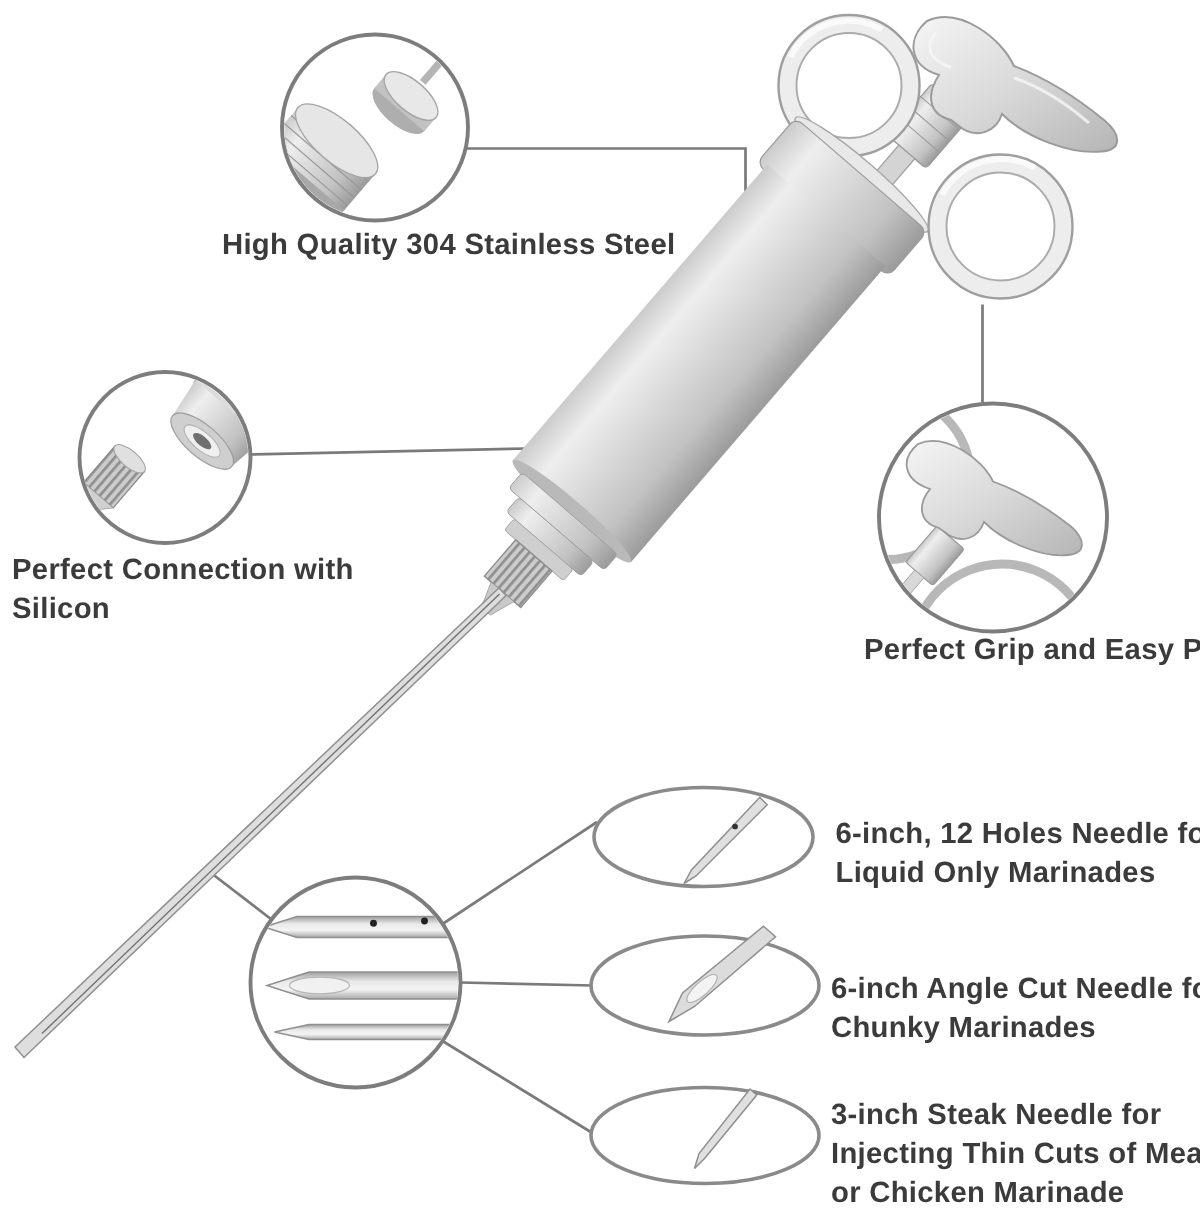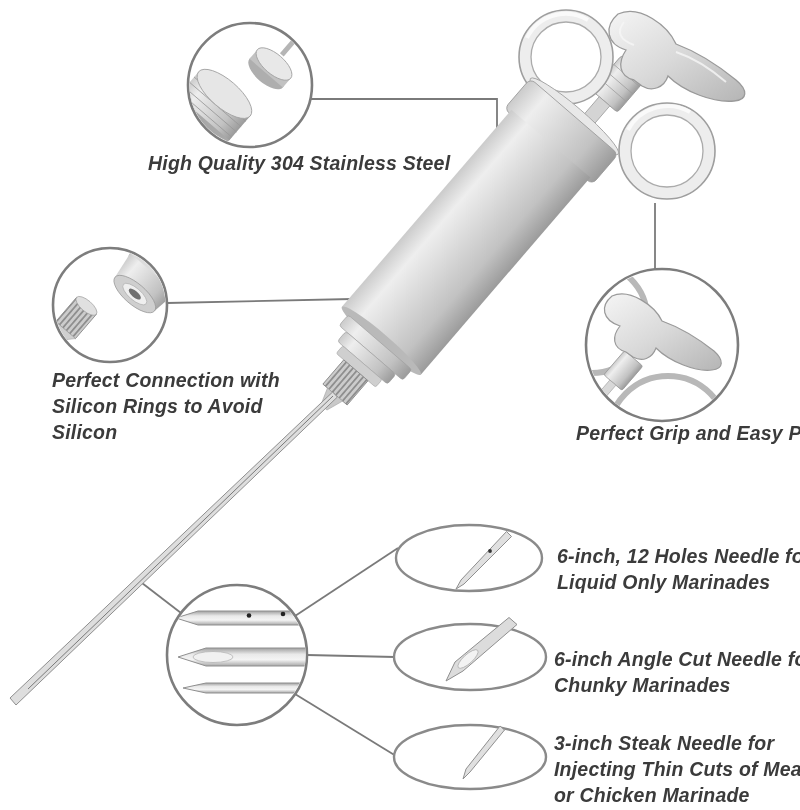--- a/index.html
+++ b/index.html
@@ -5,21 +5,20 @@
   html,body{margin:0;padding:0;}
   body{
     width:800px;height:810px;position:relative;overflow:hidden;
     background:#ffffff;
     font-family:"Liberation Sans",sans-serif;
   }
   #stage{position:absolute;left:0;top:0;width:800px;height:810px;}
   svg{position:absolute;left:0;top:0;}
   .label{
     position:absolute;
-    font-style:italic;
     font-weight:600;
     font-size:19.5px;
     line-height:26px;
     color:#3b3b3b;
     letter-spacing:0.2px;
   }
   .label span{display:block;white-space:nowrap;}
 </style>
 </head>
 <body>
@@ -203,23 +202,22 @@
   <g>
     <ellipse cx="470" cy="757" rx="76" ry="32" fill="#ffffff" stroke="#8a8a8a" stroke-width="2.4"></ellipse>
     <polygon points="500,726 504.5,730 470,772 463,779 466,769" fill="#e0e0e0" stroke="#8f8f8f" stroke-width="1"></polygon>
   </g>
 </svg>
 
 <div class="label" style="left:148px;top:150px;">
   <span>High Quality 304 Stainless Steel</span>
 </div>
 
-<div class="label" style="left:8px;top:367px;margin-left:44px;">
+<div class="label" style="left:8px;top:367px;">
   <span>Perfect Connection with</span>
-  <span>Silicon Rings to Avoid</span>
   <span>Silicon</span>
 </div>
 
 <div class="label" style="left:576px;top:420px;">
   <span>Perfect Grip and Easy Push</span>
 </div>
 
 <div class="label" style="left:557px;top:543px;">
   <span>6-inch, 12 Holes Needle for</span>
   <span>Liquid Only Marinades</span>

